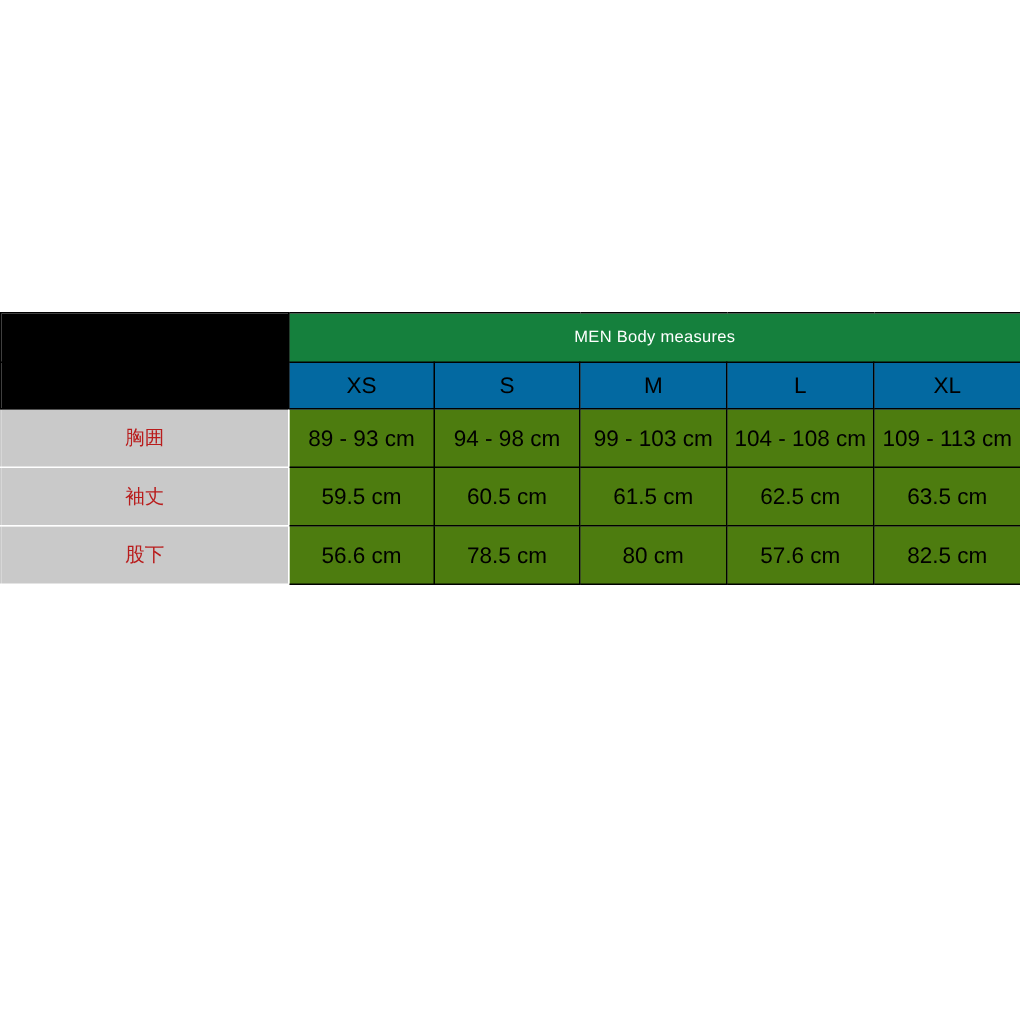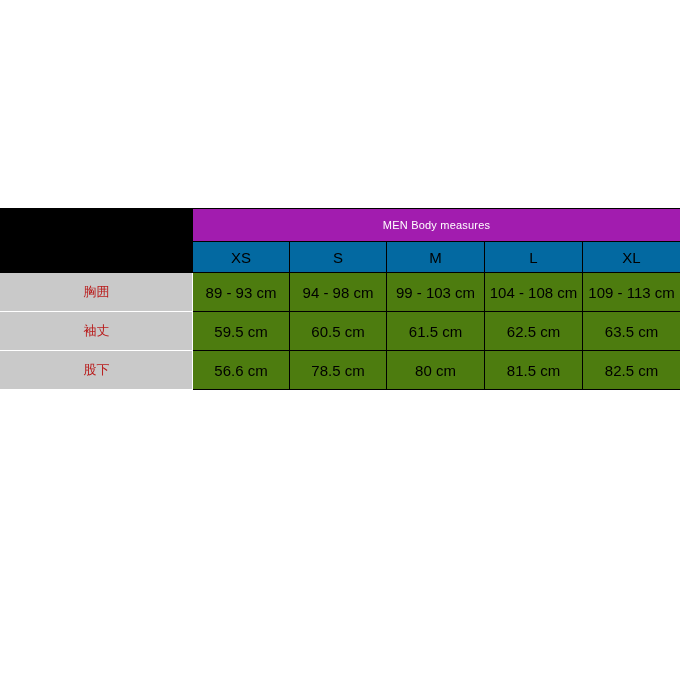--- a/index.html
+++ b/index.html
@@ -40,21 +40,21 @@
     font-weight: normal;
   }
   
   .title-corner {
     background: #000000;
     width: 192px;
     height: 32px;
     border: 1px solid #000000 !important;
   }
   .title-cell {
-    background: #a21caf;
+    background: #15803d;
     color: #ffffff;
     font-size: 11px;
     letter-spacing: 0.2px;
     height: 32px;
     border: 1px solid #000000 !important;
   }
   
   .hdr-corner {
     background: #000000;
     height: 30px;
@@ -131,19 +131,19 @@
           <td class="val-cell">63.5 cm</td>
         </tr>
 
 
 
         <tr>
           <td class="row-label">股下</td>
           <td class="val-cell">56.6 cm</td>
           <td class="val-cell">78.5 cm</td>
           <td class="val-cell">80 cm</td>
-          <td class="val-cell">81.5 cm</td>
+          <td class="val-cell">57.6 cm</td>
           <td class="val-cell">82.5 cm</td>
         </tr>
       </tbody>
     </table>
   </div>
 </div>
 
 </body></html>

